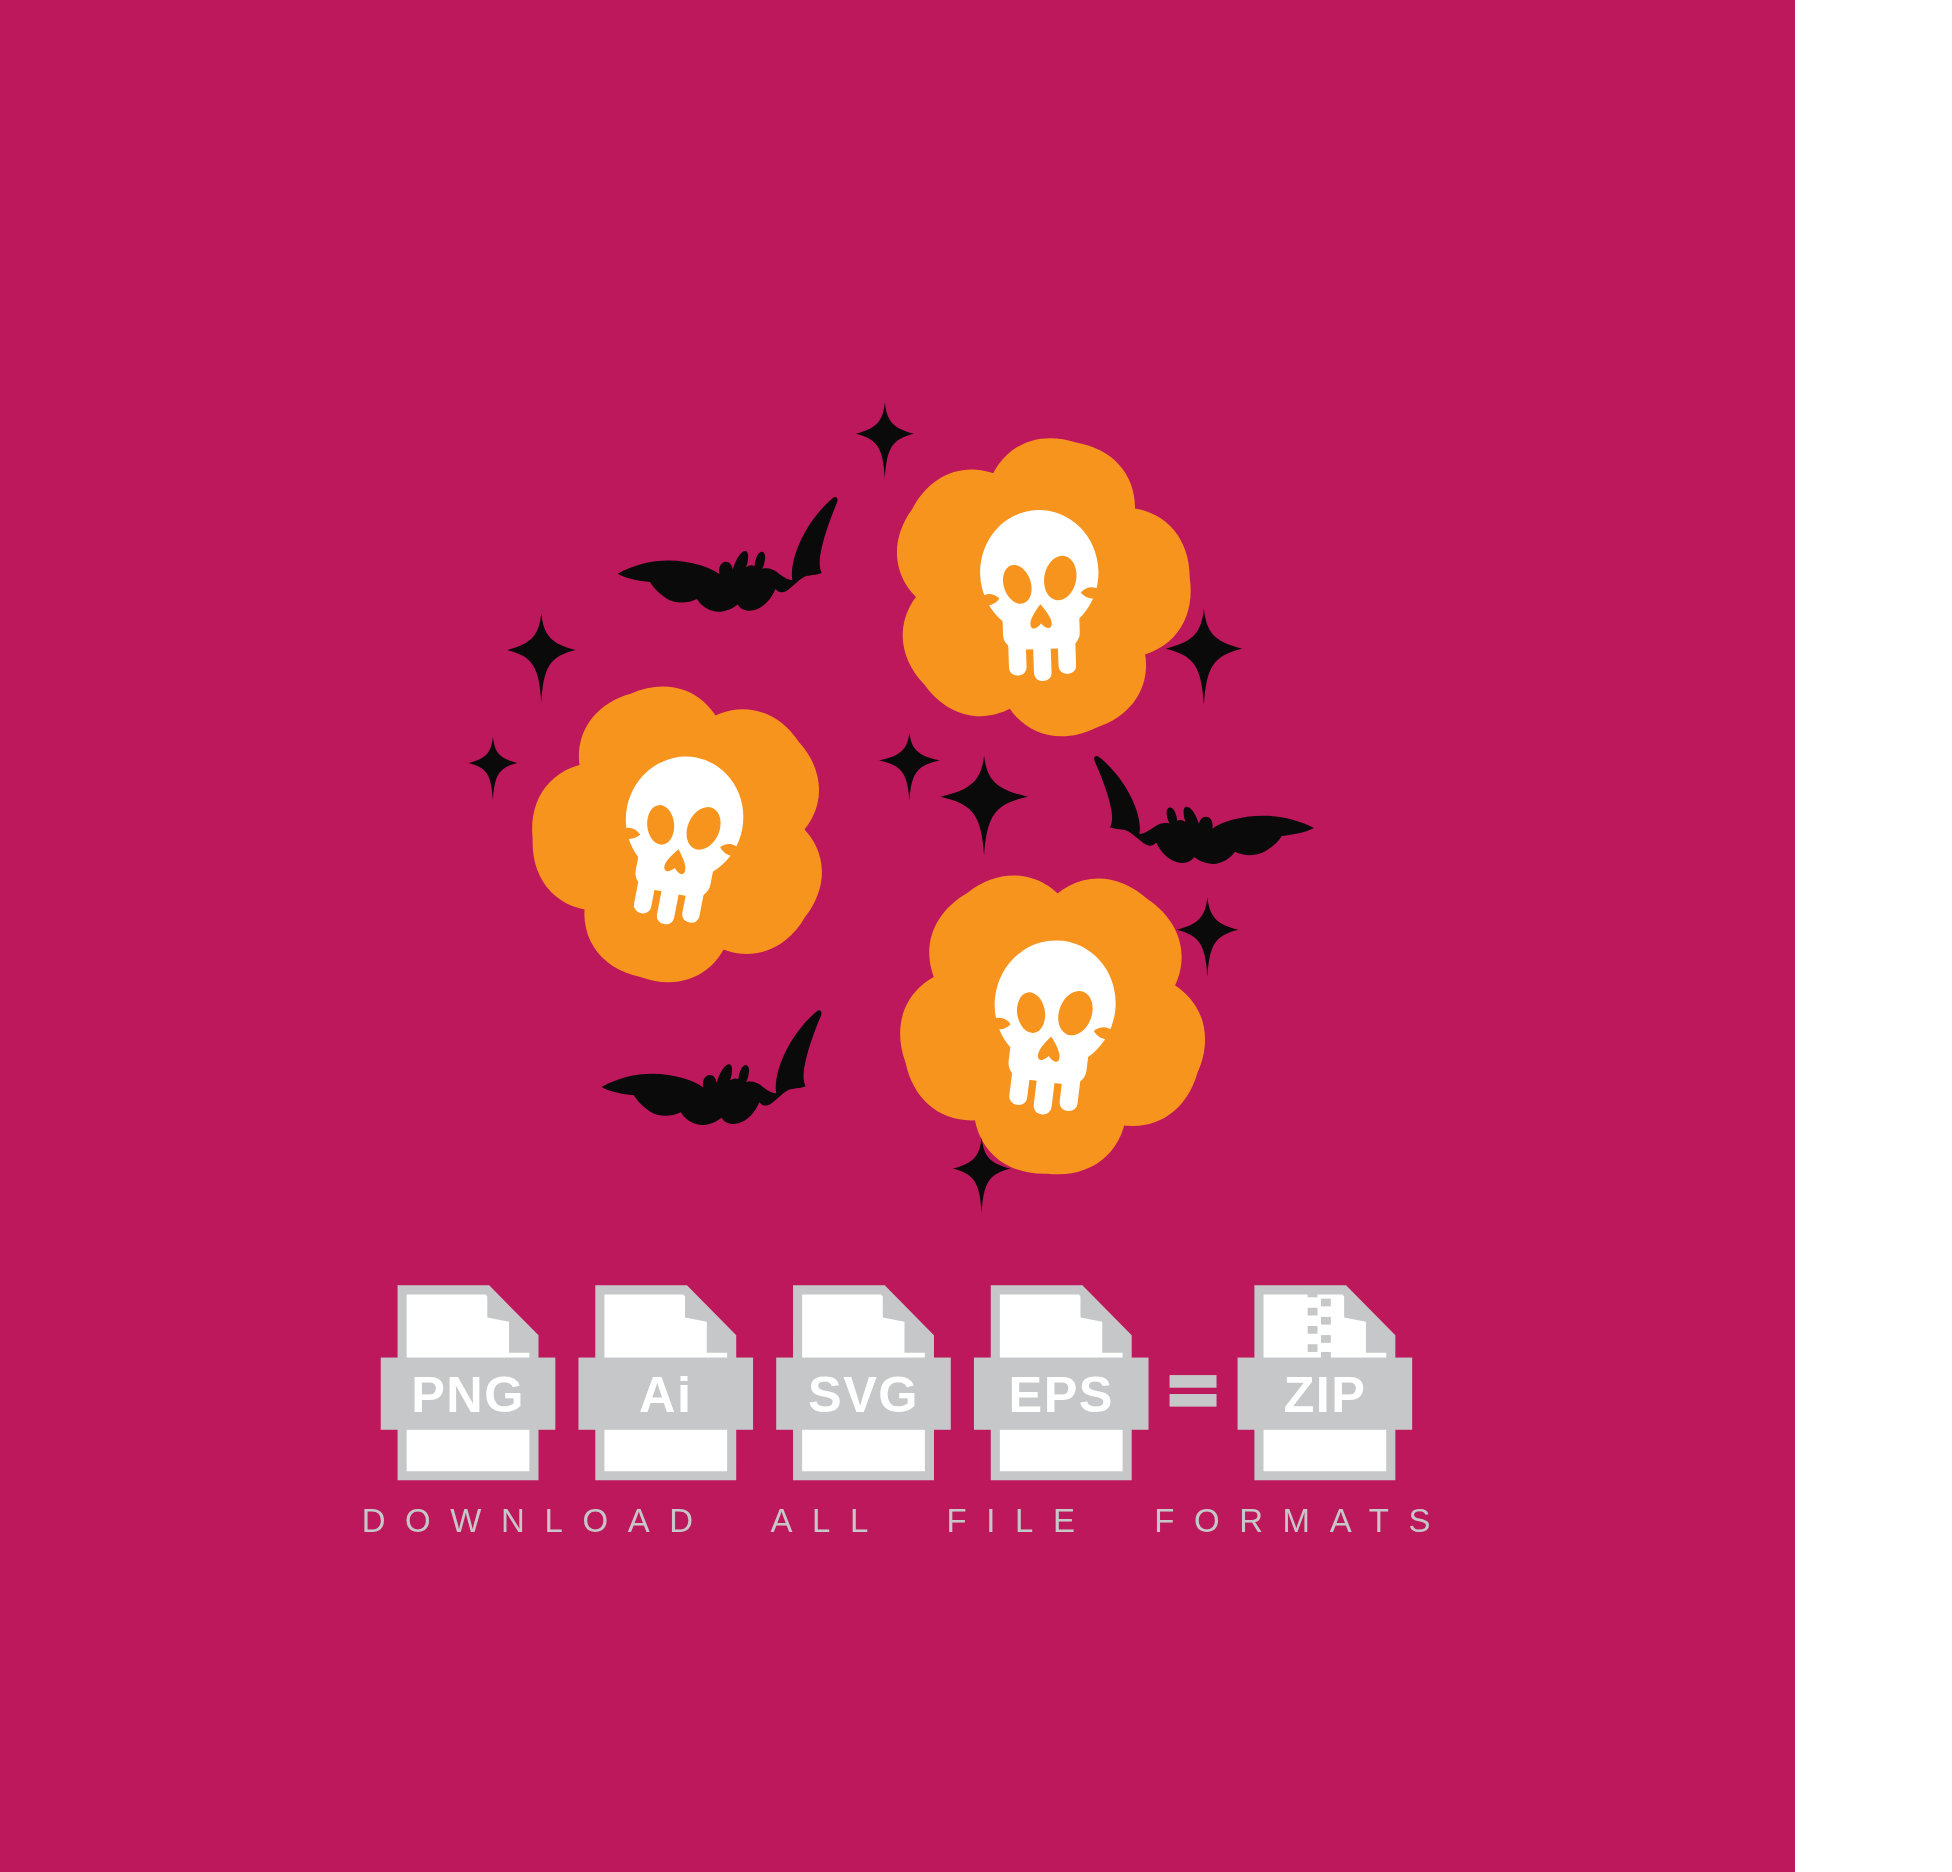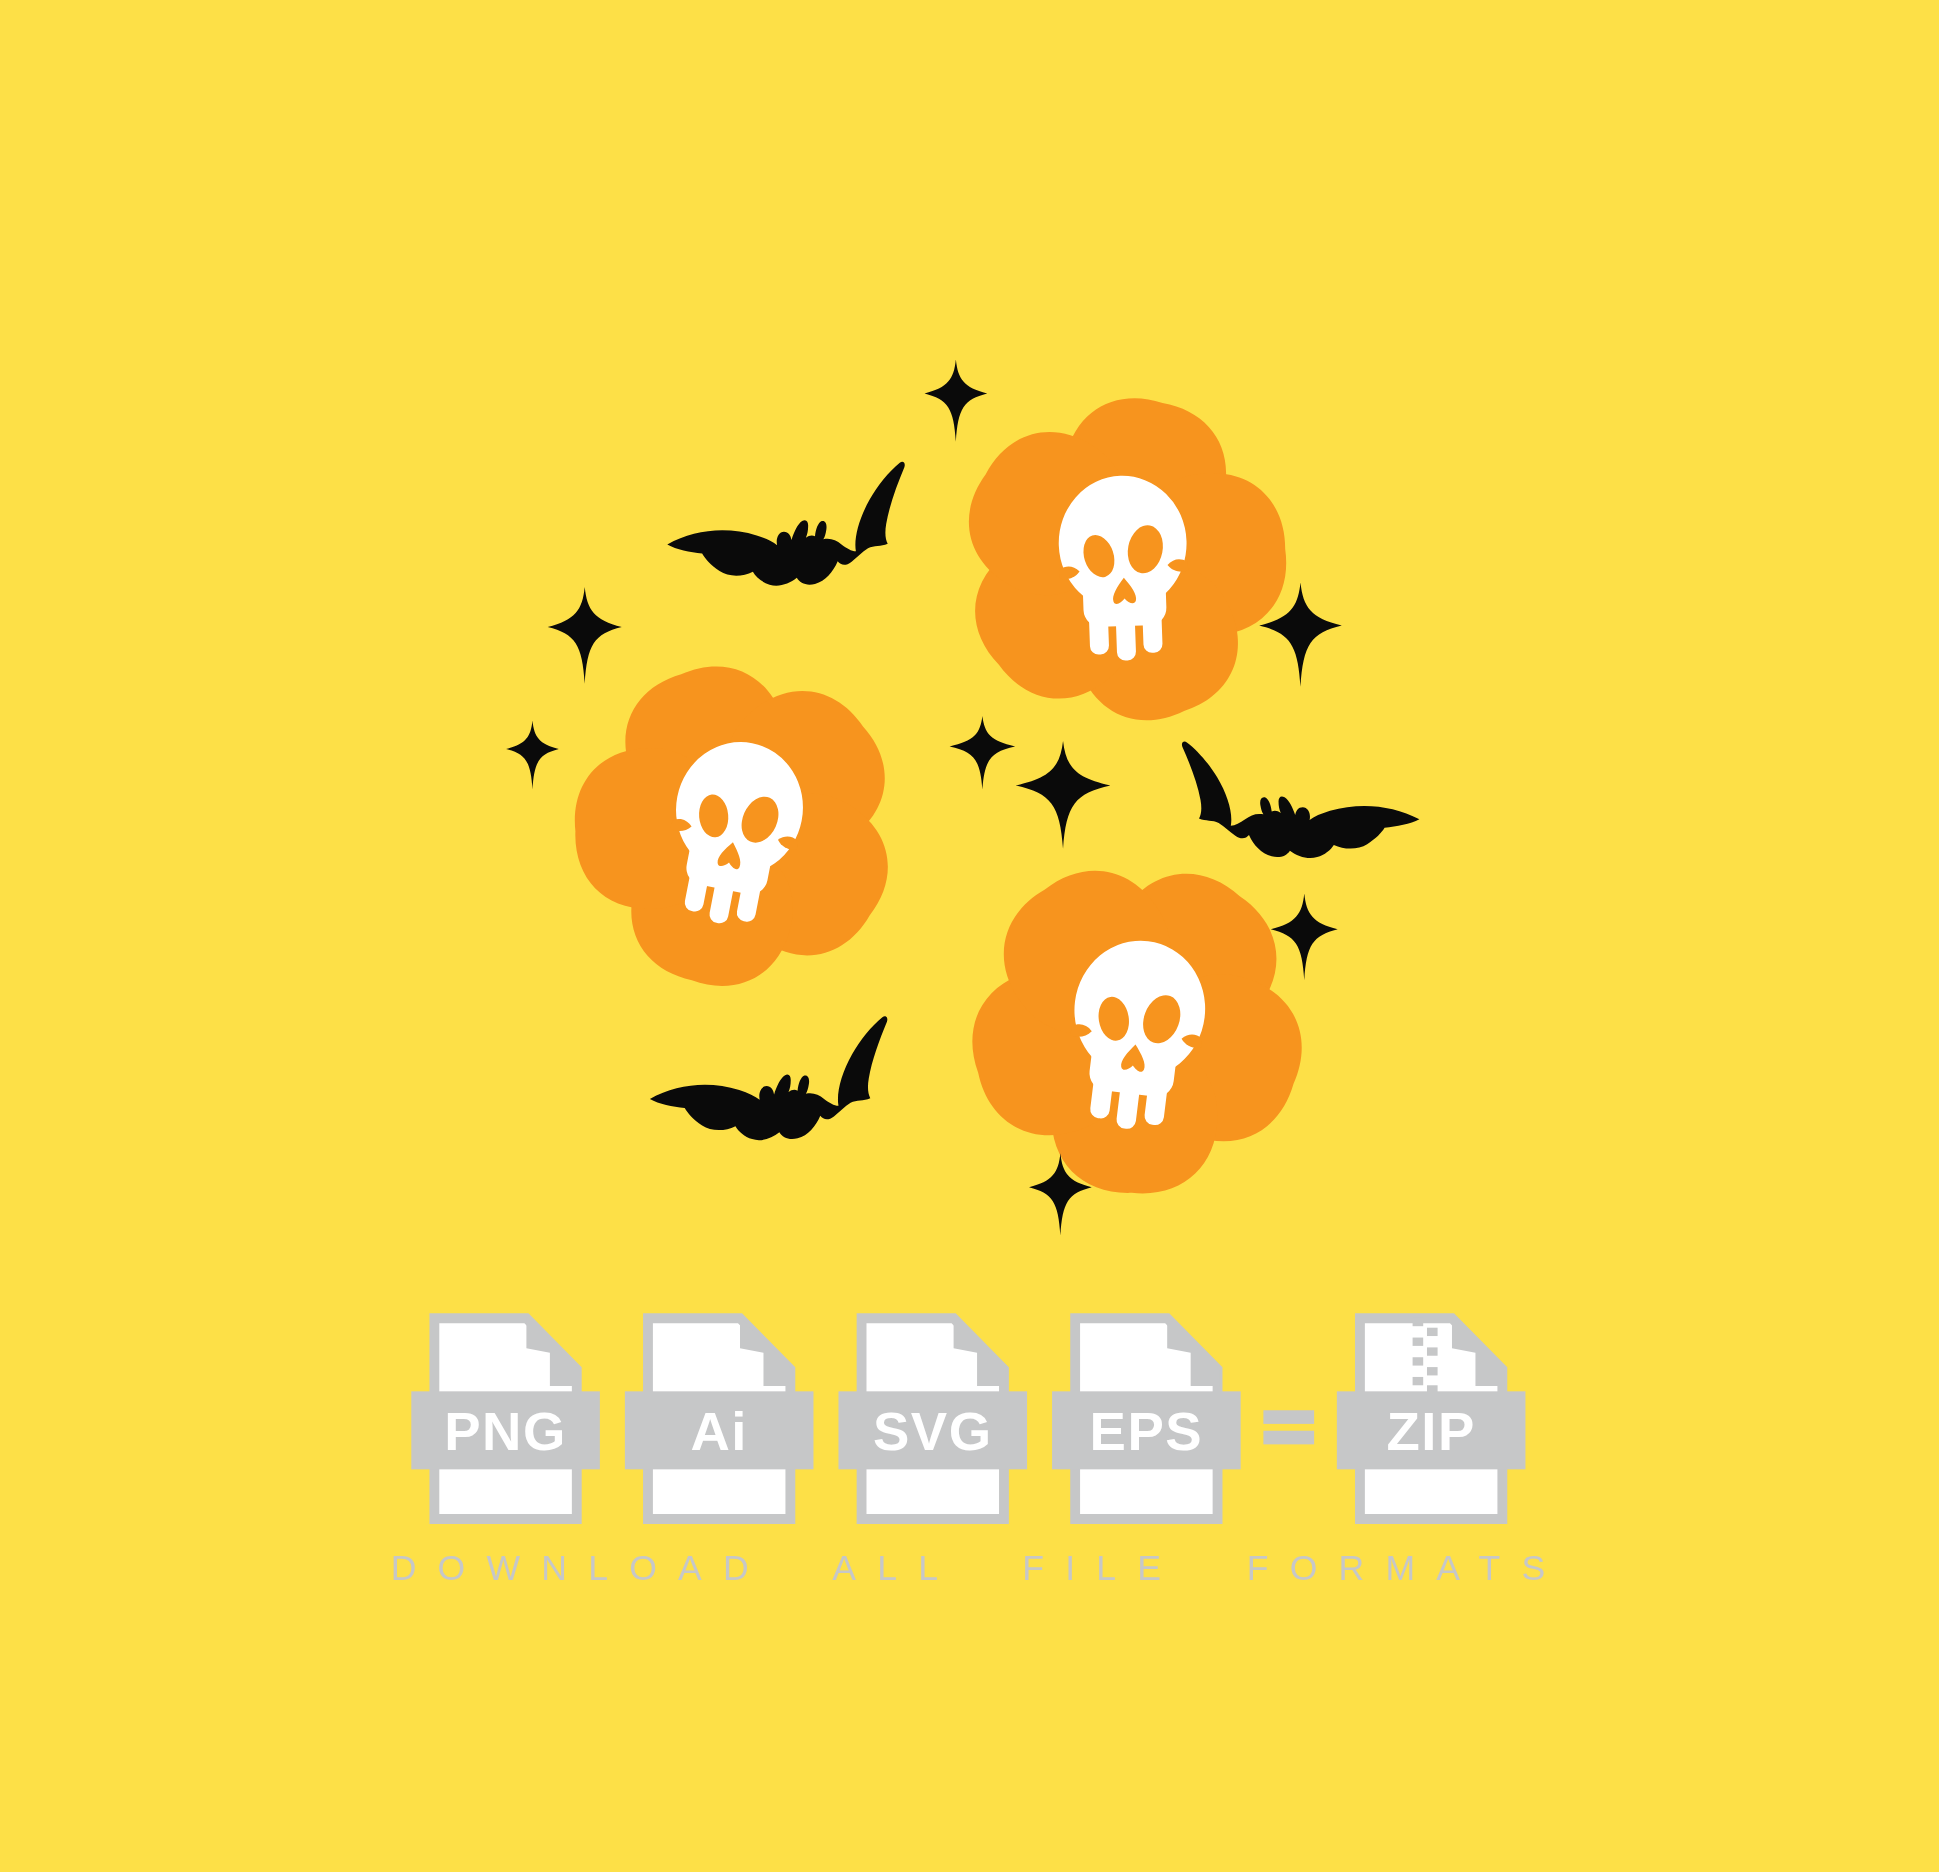--- a/index.html
+++ b/index.html
@@ -1,19 +1,19 @@
 <!DOCTYPE html>
 <html style="font-size:12.2px"><head>
 <meta charset="utf-8">
 <style>
   html,body{margin:0;padding:0;background:#ffffff;}
   .canvas{
     position:relative;
-    width:1939px;height:1873px;
-    background:#fde047;
+    width:1795px;height:1873px;
+    background:#be185d;
     overflow:hidden;
     font-family:"Liberation Sans", sans-serif;
   }
   .scene{position:absolute;inset:0;width:100%;height:100%;display:block;}
   .fmt-label{
     font-family:"Liberation Sans", sans-serif;
     font-weight:700;
     font-size:72px;
     fill:#ffffff;
     letter-spacing:2px;

